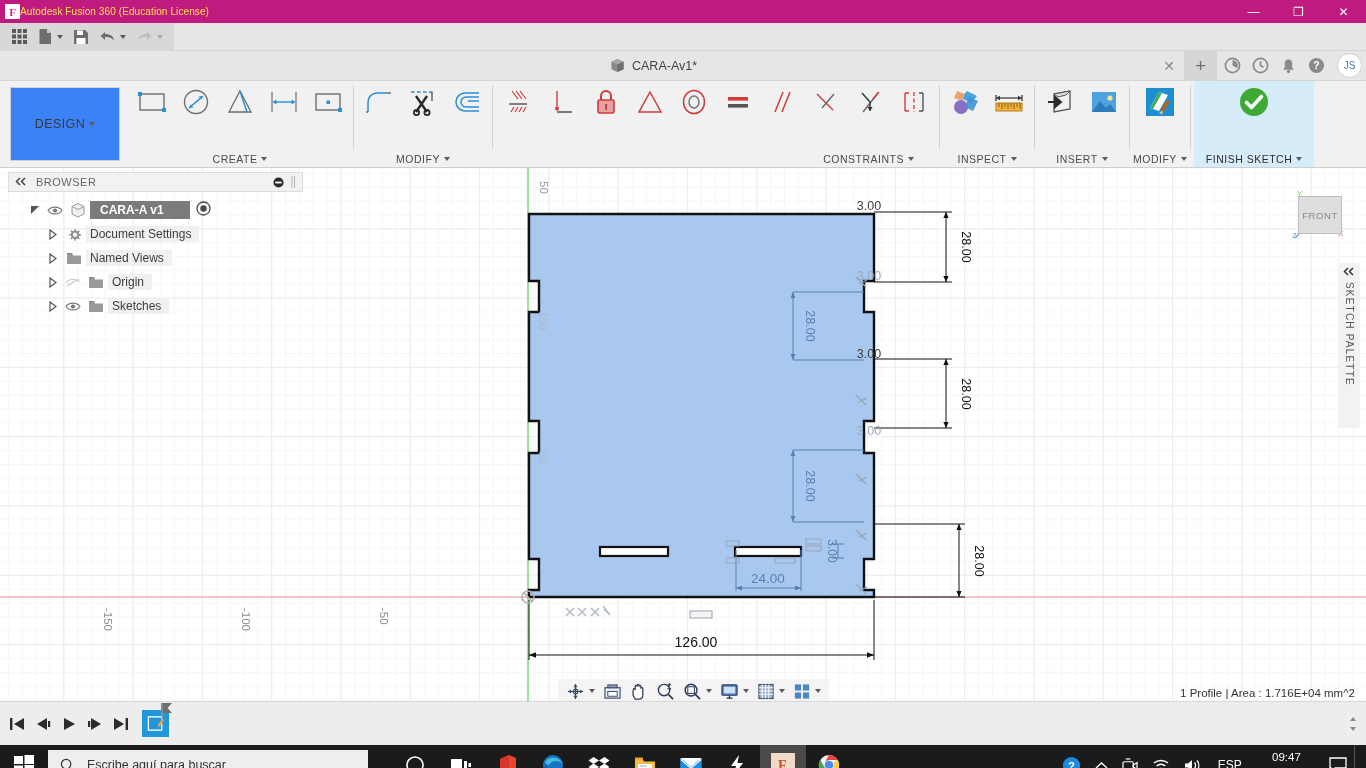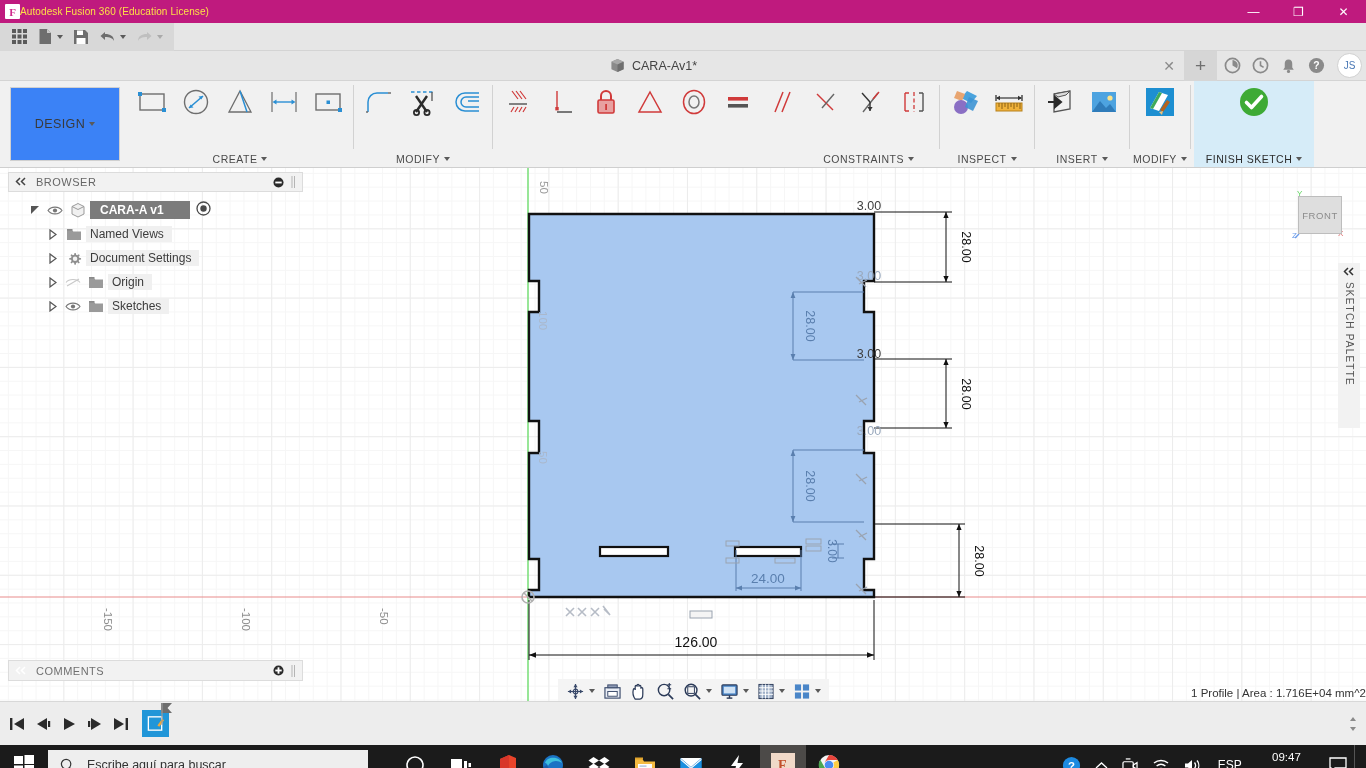--- a/index.html
+++ b/index.html
@@ -118,21 +118,21 @@
   #palette{position:absolute;right:6px;top:95px;width:22px;height:165px;background:#f2f2f2;
      display:flex;flex-direction:column;align-items:center;padding-top:4px;}
   #palette .ptxt{writing-mode:vertical-rl;font-size:10px;color:#555;letter-spacing:1.2px;margin-top:6px;}
 
   
   #navbar{position:absolute;left:558px;bottom:-2px;height:24px;background:#f4f4f4;
      display:flex;align-items:center;padding:0 4px;}
   #navbar .nitem{display:flex;align-items:center;padding:0 4px;height:22px;}
 
   
-  #statustext{position:absolute;right:0;bottom:2px;font-size:11.5px;color:#333;}
+  #statustext{position:absolute;right:11px;bottom:2px;font-size:11.5px;color:#333;}
 
   
   #timeline{height:44px;background:#ededed;border-top:1px solid #d8d8d8;display:flex;
             align-items:center;padding-left:4px;position:relative;}
   #timeline .tbtn{width:26px;height:30px;display:flex;align-items:center;justify-content:center;}
   #timeline .feature{width:27px;height:27px;background:#2196d8;margin-left:8px;position:relative;
      display:flex;align-items:center;justify-content:center;}
   #timeline .pin{position:absolute;right:-4px;top:-7px;}
   #tl-right{position:absolute;right:8px;display:flex;align-items:center;}
 
@@ -692,41 +692,41 @@
         </span>
       </div>
 
       <div class="trow" style="padding-left:36px;">
         <span class="arrow">
           <svg width="10" height="11" viewBox="0 0 10 11">
               <path d="M2 1 L8 5.5 L2 10 Z" fill="none" stroke="#555" stroke-width="1.2"></path>
             </svg>
         </span>
         <span class="tico">
-          <svg width="16" height="13" viewBox="0 0 16 13">
-              <path d="M1 2 H6 L7.3 3.6 H15 V12 H1 Z" fill="#9a9a9a"></path>
-              <rect x="1" y="1" width="5.5" height="1.6" fill="#8a8a8a"></rect>
-            </svg>
-        </span>
-        <span class="tlabel">Named Views</span>
+          <svg width="15" height="15" viewBox="0 0 16 16">
+              <path d="M8 2 L9.3 2 L9.7 4 L11 4.6 L12.6 3.4 L13.6 4.4 L12.4 6 L13 7.3 L15 7.7 L15 9 L13 9.4 L12.4 10.7 L13.6 12.3 L12.6 13.3 L11 12.1 L9.7 12.7 L9.3 14.7 L8 14.7 L7.6 12.7 L6.3 12.1 L4.7 13.3 L3.7 12.3 L4.9 10.7 L4.3 9.4 L2.3 9 L2.3 7.7 L4.3 7.3 L4.9 6 L3.7 4.4 L4.7 3.4 L6.3 4.6 L7.6 4 Z" fill="#8e8e8e"></path>
+              <circle cx="8.6" cy="8.3" r="2.4" fill="#f2f2f2"></circle>
+            </svg>
+        </span>
+        <span class="tlabel">Document Settings</span>
       </div>
 
       <div class="trow" style="padding-left:36px;">
         <span class="arrow">
           <svg width="10" height="11" viewBox="0 0 10 11">
               <path d="M2 1 L8 5.5 L2 10 Z" fill="none" stroke="#555" stroke-width="1.2"></path>
             </svg>
         </span>
         <span class="tico">
-          <svg width="15" height="15" viewBox="0 0 16 16">
-              <path d="M8 2 L9.3 2 L9.7 4 L11 4.6 L12.6 3.4 L13.6 4.4 L12.4 6 L13 7.3 L15 7.7 L15 9 L13 9.4 L12.4 10.7 L13.6 12.3 L12.6 13.3 L11 12.1 L9.7 12.7 L9.3 14.7 L8 14.7 L7.6 12.7 L6.3 12.1 L4.7 13.3 L3.7 12.3 L4.9 10.7 L4.3 9.4 L2.3 9 L2.3 7.7 L4.3 7.3 L4.9 6 L3.7 4.4 L4.7 3.4 L6.3 4.6 L7.6 4 Z" fill="#8e8e8e"></path>
-              <circle cx="8.6" cy="8.3" r="2.4" fill="#f2f2f2"></circle>
-            </svg>
-        </span>
-        <span class="tlabel">Document Settings</span>
+          <svg width="16" height="13" viewBox="0 0 16 13">
+              <path d="M1 2 H6 L7.3 3.6 H15 V12 H1 Z" fill="#9a9a9a"></path>
+              <rect x="1" y="1" width="5.5" height="1.6" fill="#8a8a8a"></rect>
+            </svg>
+        </span>
+        <span class="tlabel">Named Views</span>
       </div>
 
       <div class="trow" style="padding-left:36px;">
         <span class="arrow">
           <svg width="10" height="11" viewBox="0 0 10 11">
               <path d="M2 1 L8 5.5 L2 10 Z" fill="none" stroke="#555" stroke-width="1.2"></path>
             </svg>
         </span>
         <span class="eye">
           <svg width="16" height="11" viewBox="0 0 16 11">
@@ -759,38 +759,20 @@
           <svg width="16" height="13" viewBox="0 0 16 13">
               <path d="M1 2 H6 L7.3 3.6 H15 V12 H1 Z" fill="#9a9a9a"></path>
               <rect x="1" y="1" width="5.5" height="1.6" fill="#8a8a8a"></rect>
             </svg>
         </span>
         <span class="tlabel">Sketches</span>
       </div>
     </div>
   </div>
 
-  <div id="comments">
-    <span>
-      <svg width="13" height="9" viewBox="0 0 13 9">
-          <path d="M5 1 L1.5 4.5 L5 8 M10 1 L6.5 4.5 L10 8" stroke="#fff" stroke-width="1.5" fill="none"></path>
-        </svg>
-    </span>
-    <span class="ctitle">COMMENTS</span>
-    <span class="cright">
-      <svg width="11" height="11" viewBox="0 0 12 12">
-          <circle cx="6" cy="6" r="5.5" fill="#2b2b2b"></circle>
-          <rect x="2.5" y="5" width="7" height="2" fill="#fff"></rect>
-          <rect x="5" y="2.5" width="2" height="7" fill="#fff"></rect>
-        </svg>
-      <svg width="6" height="12" viewBox="0 0 6 12">
-          <path d="M2 0 V12 M4.5 0 V12" stroke="#b5b5b5" stroke-width="1"></path>
-        </svg>
-    </span>
-  </div>
 
   <div id="viewcube">
     <svg width="52" height="48" viewBox="0 0 52 48" style="position:absolute;left:0;top:0;">
       <path d="M7 12 V5" stroke="#5fd45f" stroke-width="1.3"></path>
       <text x="5" y="5" font-size="8" fill="#5fd45f" font-family="Liberation Sans, sans-serif">Y</text>
       <path d="M7 43 L3 47" stroke="#6a9bea" stroke-width="1.3"></path>
       <text x="0" y="47" font-size="8" fill="#6a9bea" font-family="Liberation Sans, sans-serif">Z</text>
       <path d="M44 42 H49" stroke="#e06a6a" stroke-width="1.3"></path>
       <text x="46" y="45" font-size="8" fill="#e06a6a" font-family="Liberation Sans, sans-serif">X</text>
     </svg>

